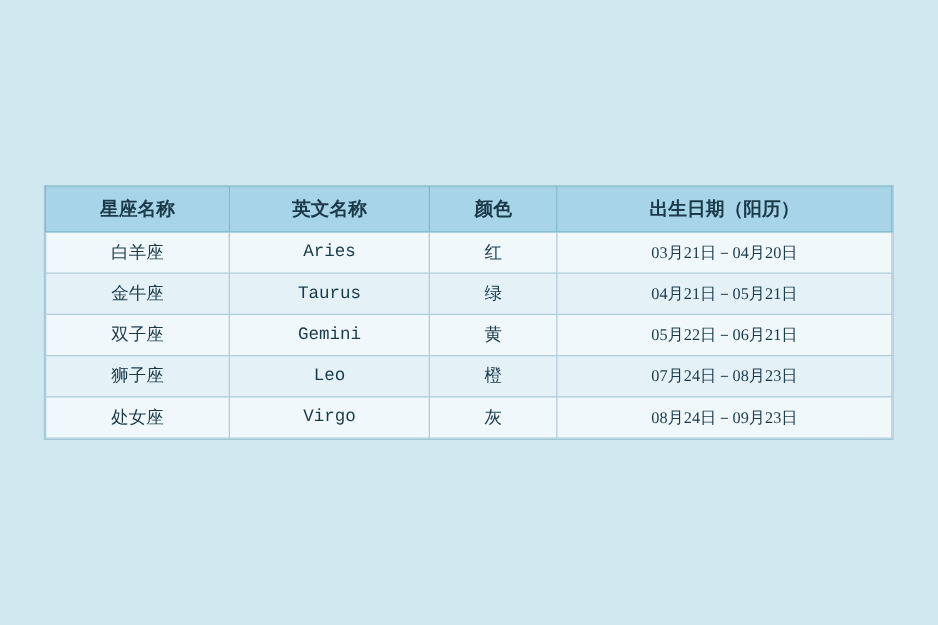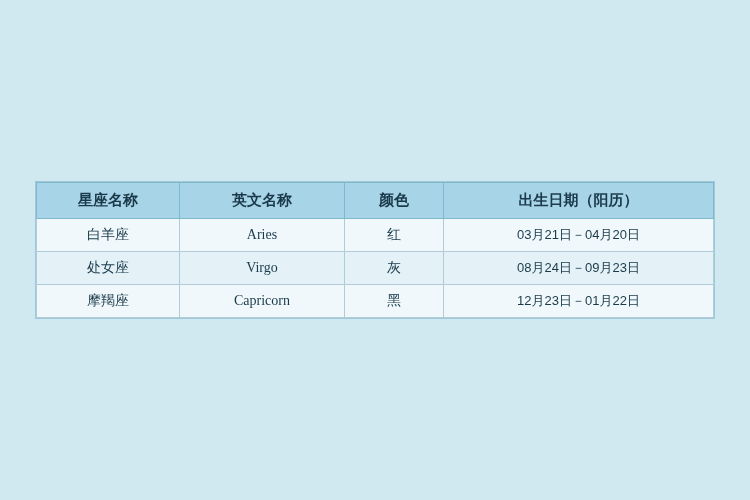--- a/index.html
+++ b/index.html
@@ -54,26 +54,26 @@
 
     tbody td {
       border: 1px solid #b0ccd8;
       padding: 7px 24px;
       text-align: center;
       color: #1a3a4a;
       font-size: 14px;
     }
 
     tbody td:nth-child(2) {
-      font-family: Liberation Serif, serif;
+      font-family: Liberation Mono, monospace;
       font-size: 14px;
     }
 
     tbody td:nth-child(4) {
-      font-family: Liberation Sans, sans-serif;
+      font-family: Liberation Serif, serif;
       font-size: 13px;
     }
   </style>
 </head>
 <body>
 
 <div class="table-container">
   <table>
     <thead>
       <tr>
@@ -84,26 +84,38 @@
       </tr>
     </thead>
     <tbody id="table-body">
     <tr>
           <td>白羊座</td>
           <td>Aries</td>
           <td>红</td>
           <td>03月21日－04月20日</td>
         </tr>
         <tr>
+          <td>金牛座</td>
+          <td>Taurus</td>
+          <td>绿</td>
+          <td>04月21日－05月21日</td>
+        </tr>
+        <tr>
+          <td>双子座</td>
+          <td>Gemini</td>
+          <td>黄</td>
+          <td>05月22日－06月21日</td>
+        </tr>
+        <tr>
+          <td>狮子座</td>
+          <td>Leo</td>
+          <td>橙</td>
+          <td>07月24日－08月23日</td>
+        </tr>
+        <tr>
           <td>处女座</td>
           <td>Virgo</td>
           <td>灰</td>
           <td>08月24日－09月23日</td>
-        </tr>
-        <tr>
-          <td>摩羯座</td>
-          <td>Capricorn</td>
-          <td>黑</td>
-          <td>12月23日－01月22日</td>
         </tr>
       </tbody>
   </table>
 </div>
 
 </body></html>

